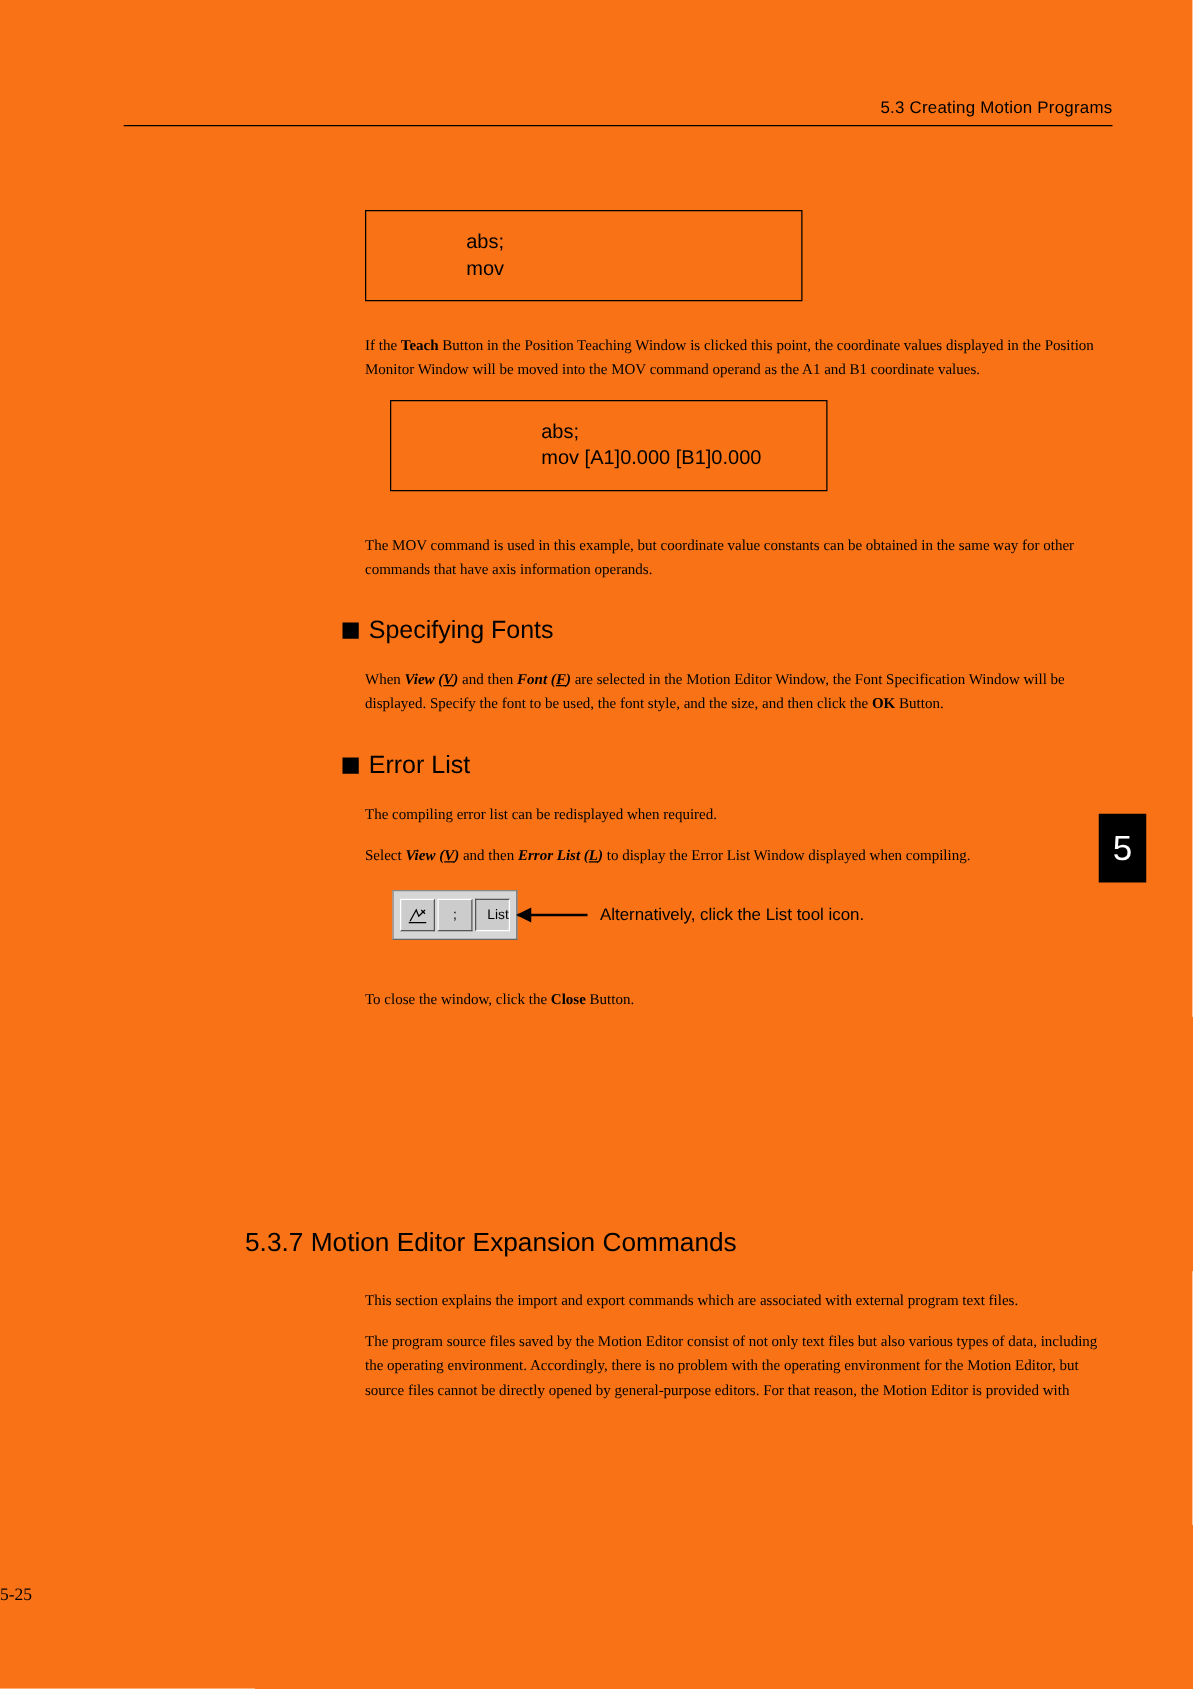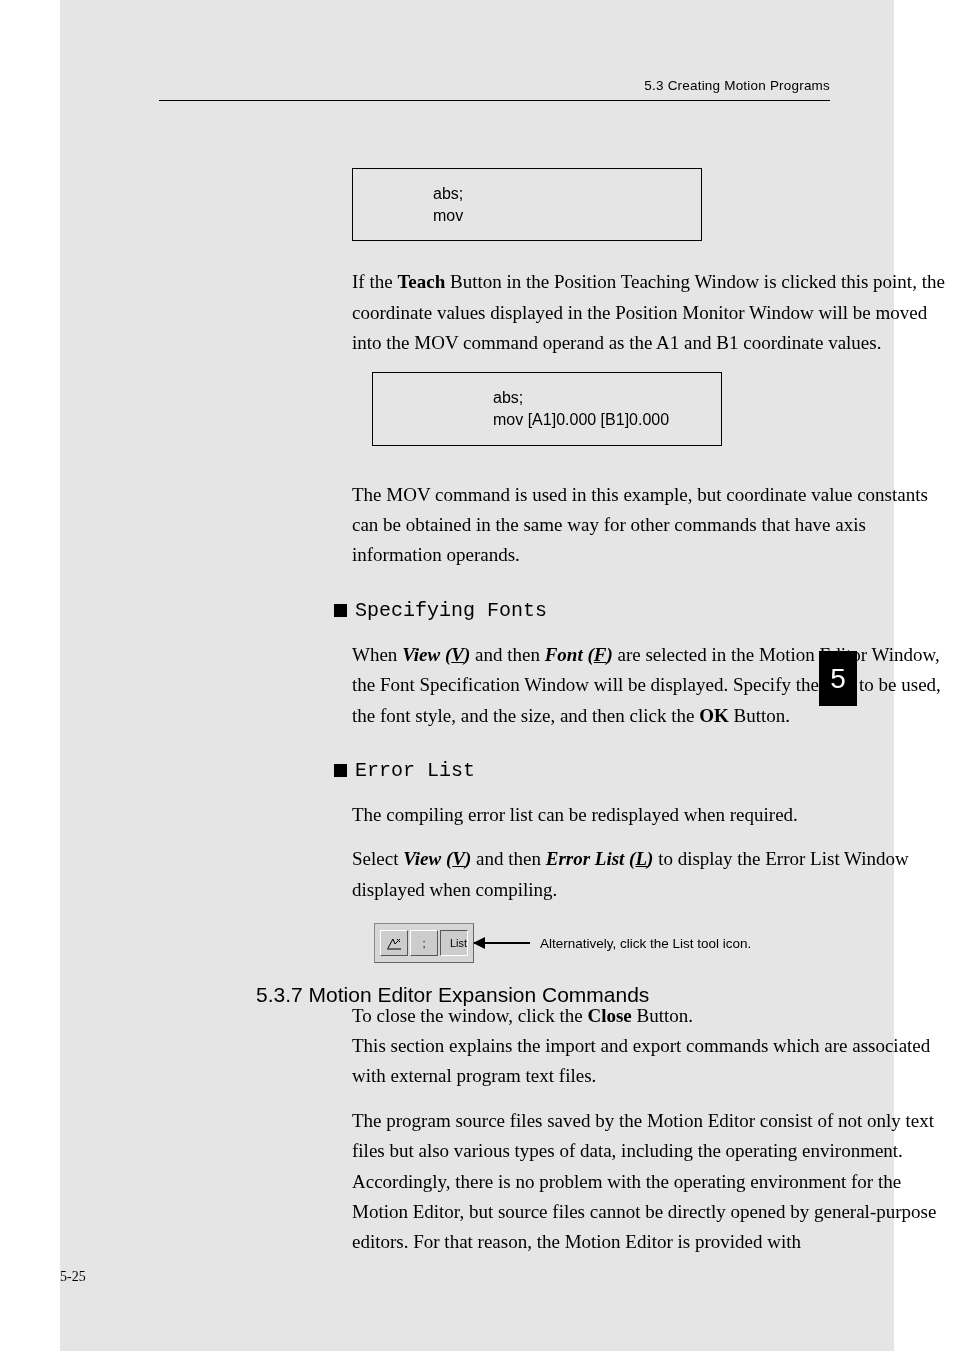--- a/index.html
+++ b/index.html
@@ -4,25 +4,25 @@
 <style>
   * { box-sizing: border-box; }
   html, body {
     margin: 0;
     padding: 0;
     background: #fff;
     font-family: "Times New Roman", Times, serif;
     color: #000;
   }
   .page {
-    width: 834px;
+    width: 954px;
     height: 1351px;
     position: relative;
     margin: 0 auto;
-    background: #e5e5e5;
+    background: #f97316;
   }
   .header-line {
     position: absolute;
     left: 99px;
     right: 64px;
     top: 100px;
     border-top: 1.2px solid #000;
   }
   .header-text {
     position: absolute;
@@ -50,42 +50,42 @@
   .codebox2 {
     border: 1px solid #000;
     width: 350px;
     padding: 14px 16px 14px 120px;
     margin: 0 0 34px 20px;
     font-family: Arial, Helvetica, sans-serif;
     font-size: 16px;
     line-height: 1.35;
   }
   .para {
-    font-size: 19px;
+    font-size: 12px;
     line-height: 1.6;
     margin: 0 0 14px 0;
     text-align: left;
   }
   .para-tight {
     font-size: 16px;
     line-height: 1.85;
     margin: 0 0 0 0;
   }
   .close-icon {
     display: inline-block;
     width: 18px; height: 16px;
     border: 1px solid #555;
     background: #ccc;
     vertical-align: -3px;
     position: relative;
     margin: 0 3px;
   }
   .close-icon svg { position:absolute; left:0; top:0; }
   .section-h {
-    font-family: Liberation Mono, monospace;
+    font-family: Liberation Sans, sans-serif;
     font-size: 20px;
     margin: 28px 0 18px -18px;
   }
   .sq {
     display:inline-block;
     width: 13px; height:13px;
     background:#000;
     margin-right: 8px;
     vertical-align: -1px;
   }

